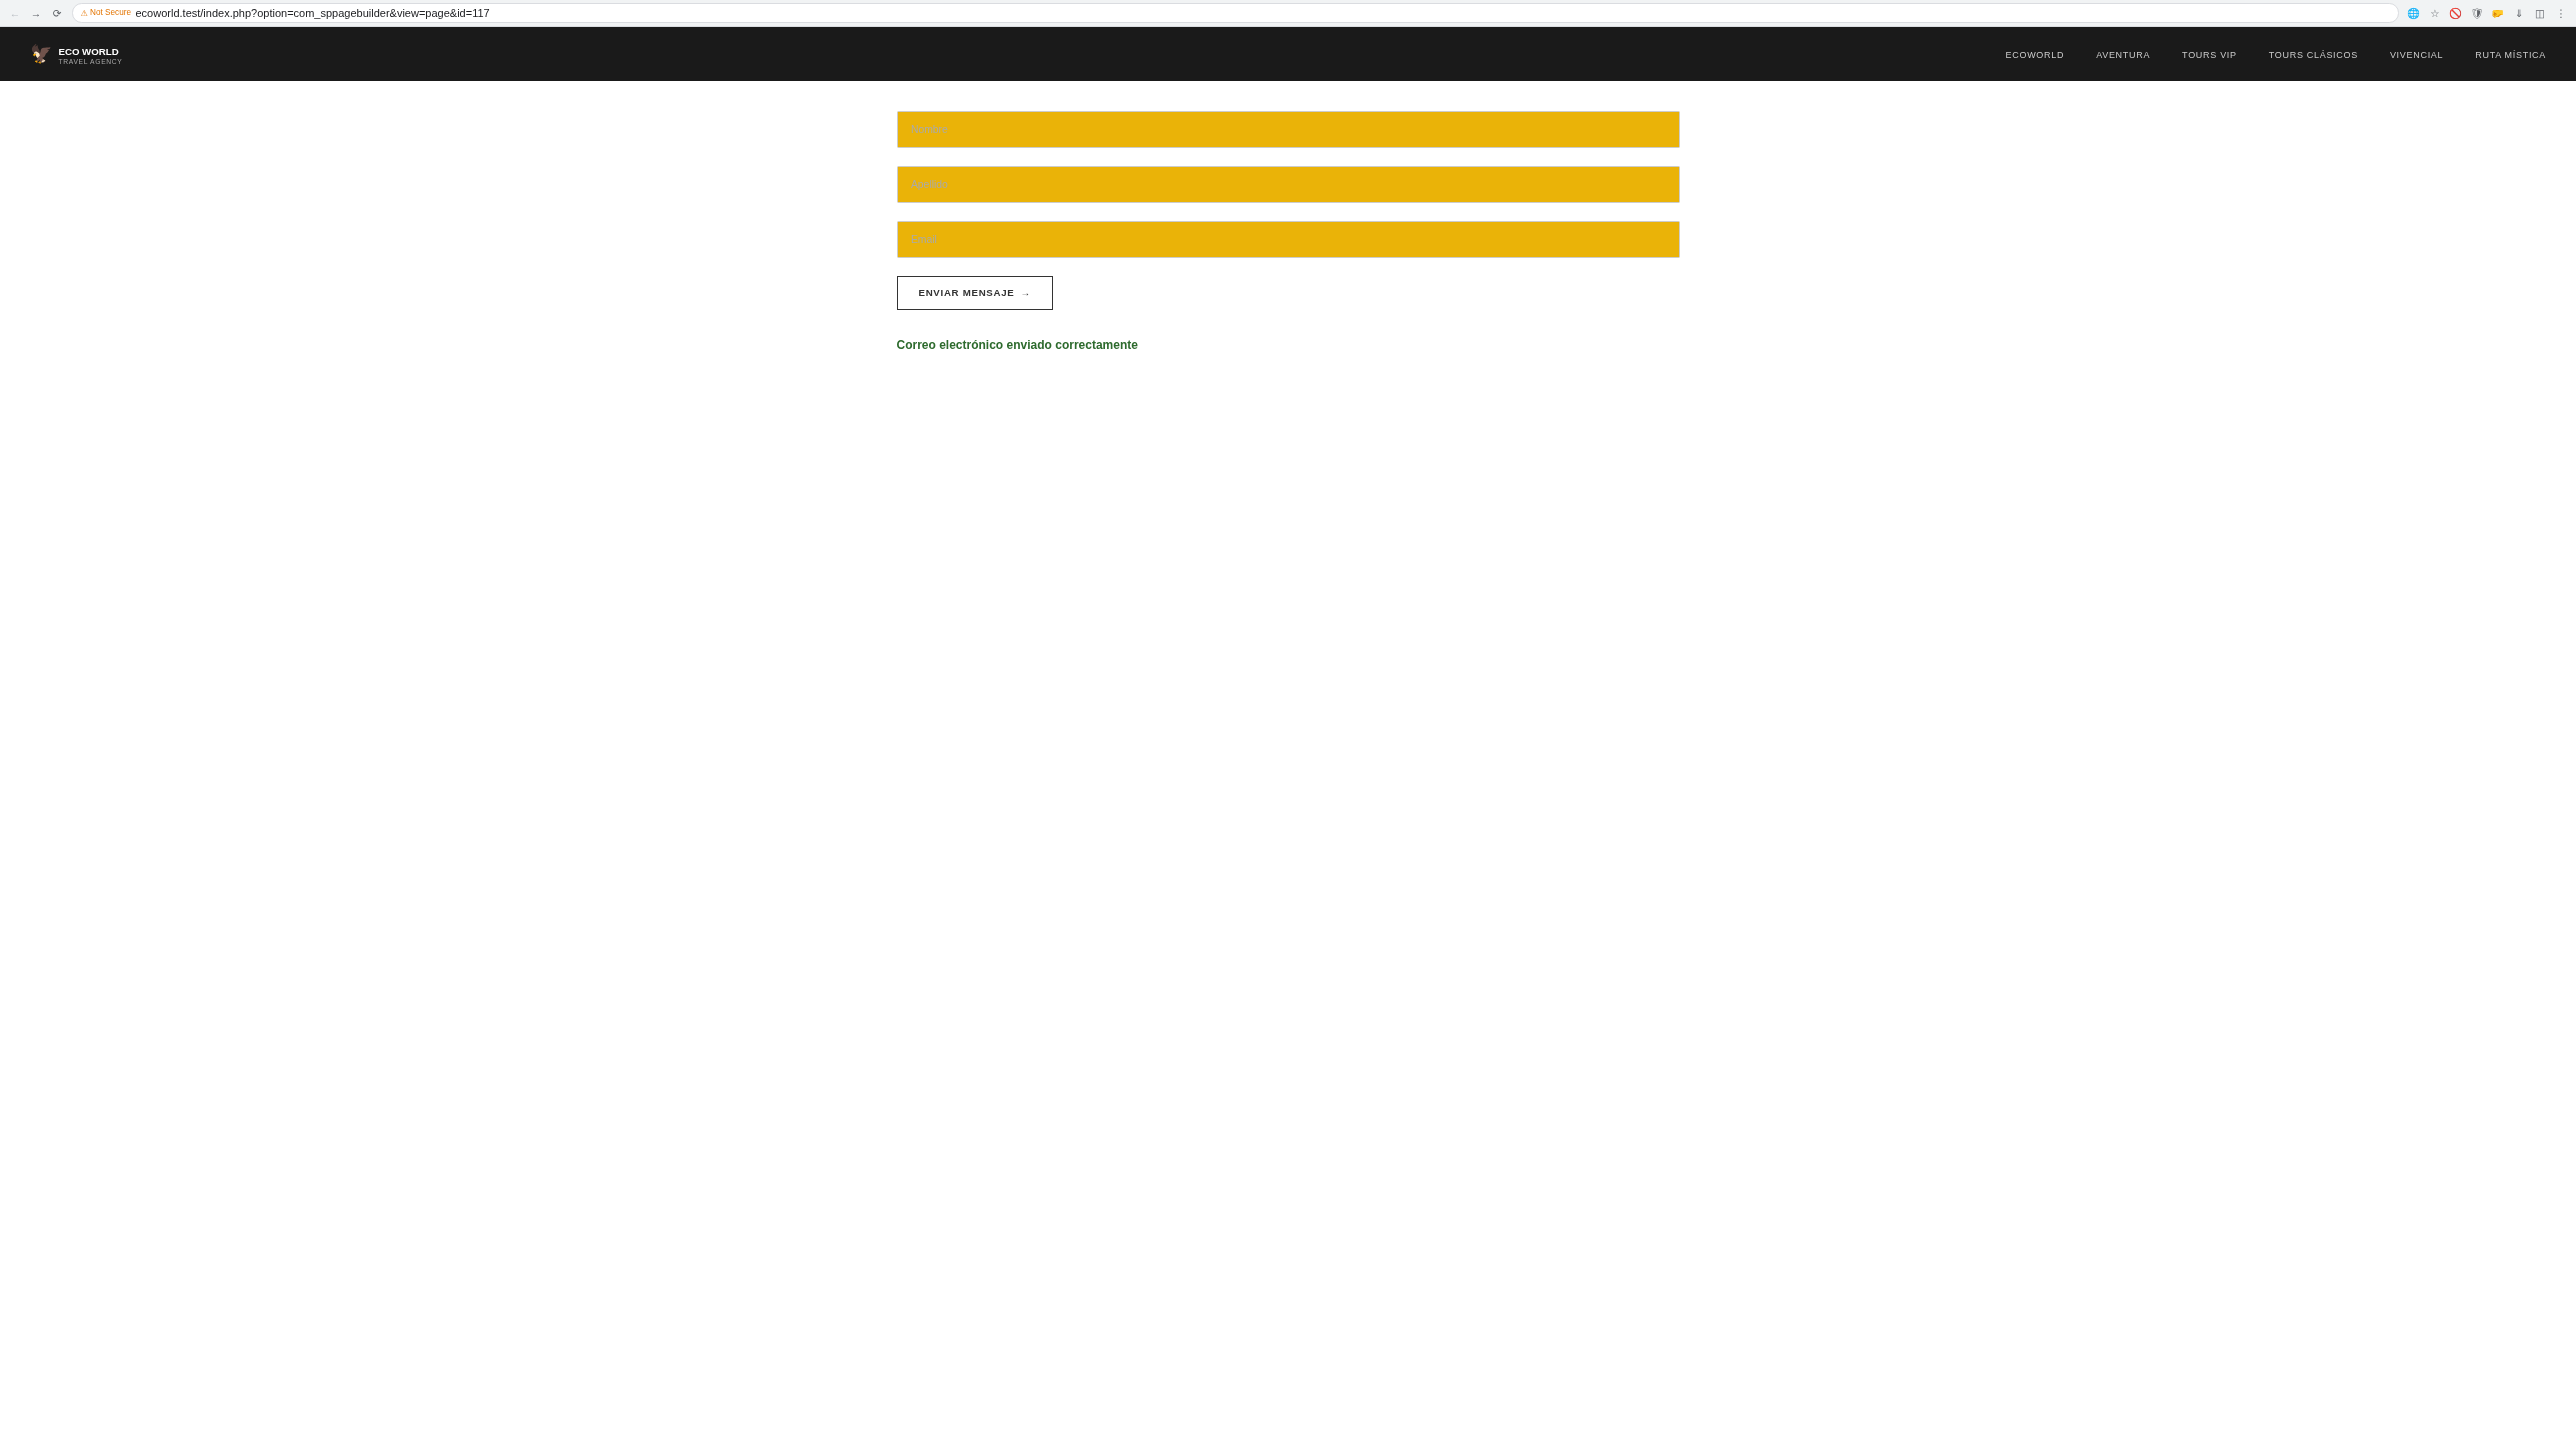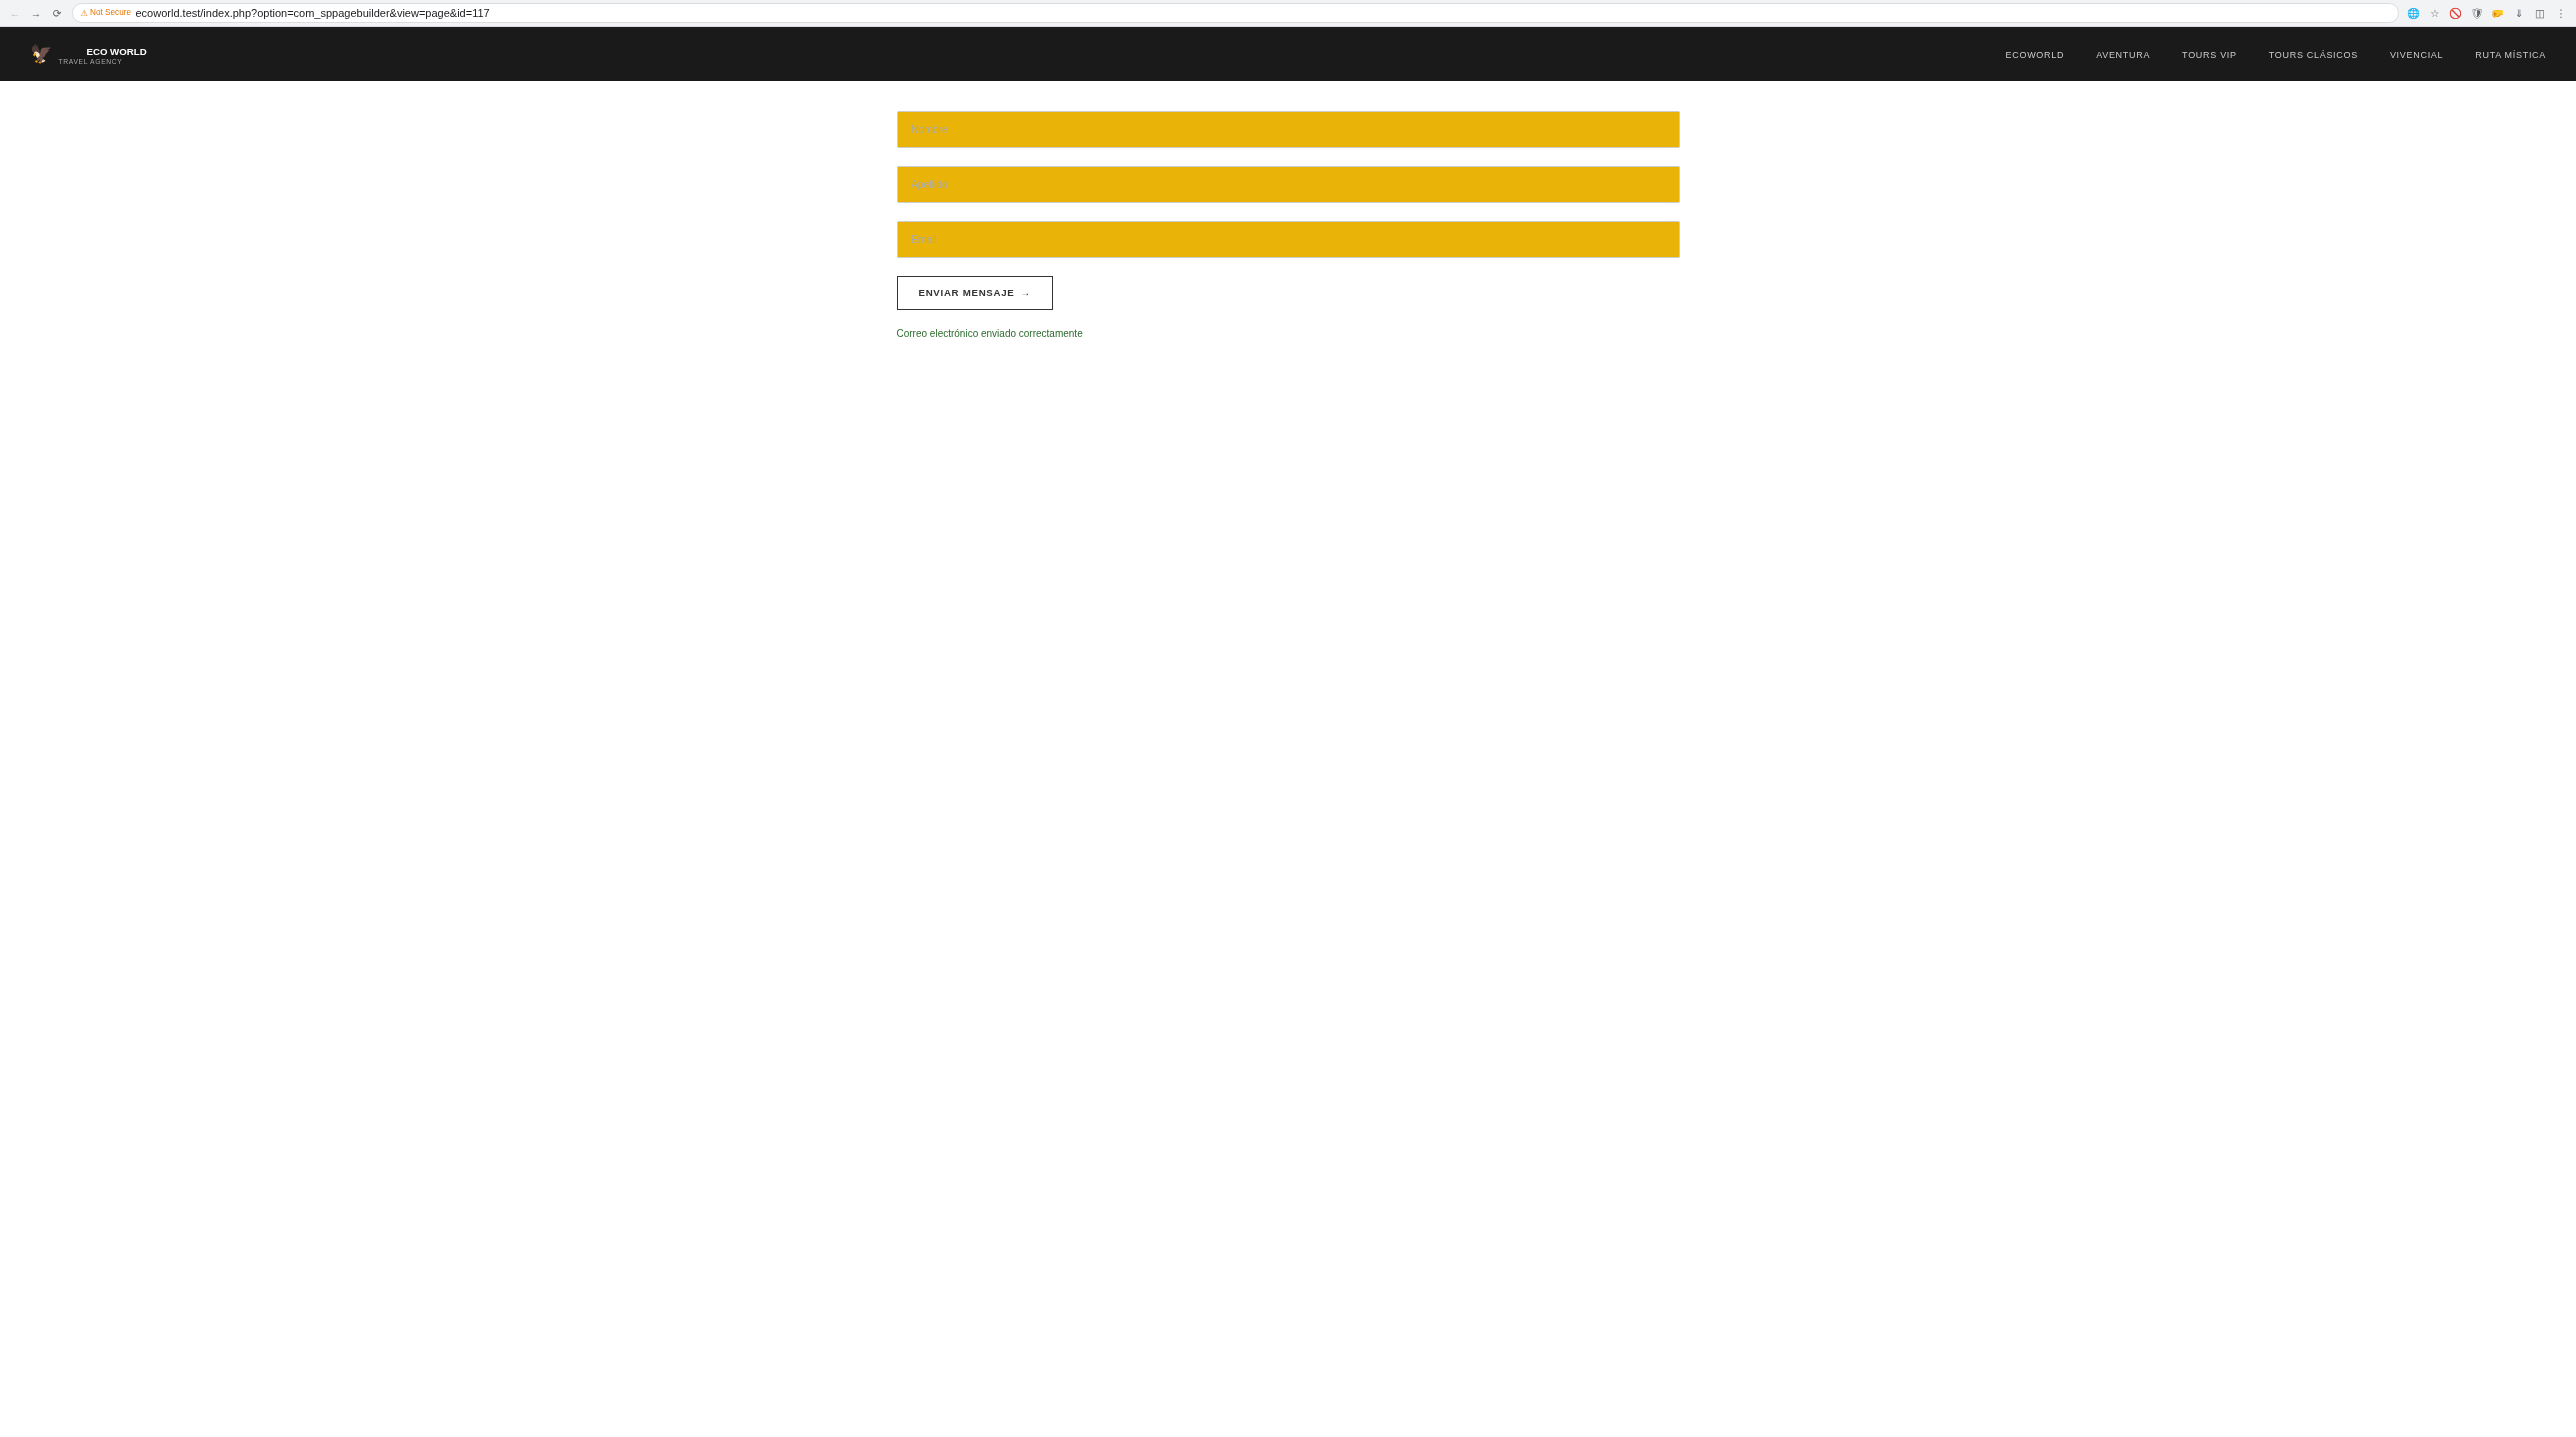--- a/index.html
+++ b/index.html
@@ -115,21 +115,20 @@
     .logo-icon {
       color: #fff;
       font-size: 18px;
     }
 
     .logo-text {
       color: #fff;
       font-size: 9.7px;
       font-weight: bold;
       line-height: 1.2;
-      margin-left: 28px;
     }
 
     .logo-subtitle {
       color: #aaa;
       font-size: 6.7px;
       letter-spacing: 0.7px;
       display: block;
     }
 
     .nav-menu {
@@ -201,22 +200,23 @@
       font-size: 9.7px;
       font-weight: bold;
       letter-spacing: 0.7px;
       cursor: pointer;
       text-transform: uppercase;
       text-align: center;
     }
 
     .success-message {
       color: #2d6a2d;
-      font-size: 10px;
-      margin-top: 9px;
+      font-size: 12px;
+      margin-top: 19px;
+      font-weight: bold;
     }
 
     .form-actions {
       display: flex;
       flex-direction: column;
       gap: 9px;
       align-items: flex-start;
     }
   </style>
 </head>

